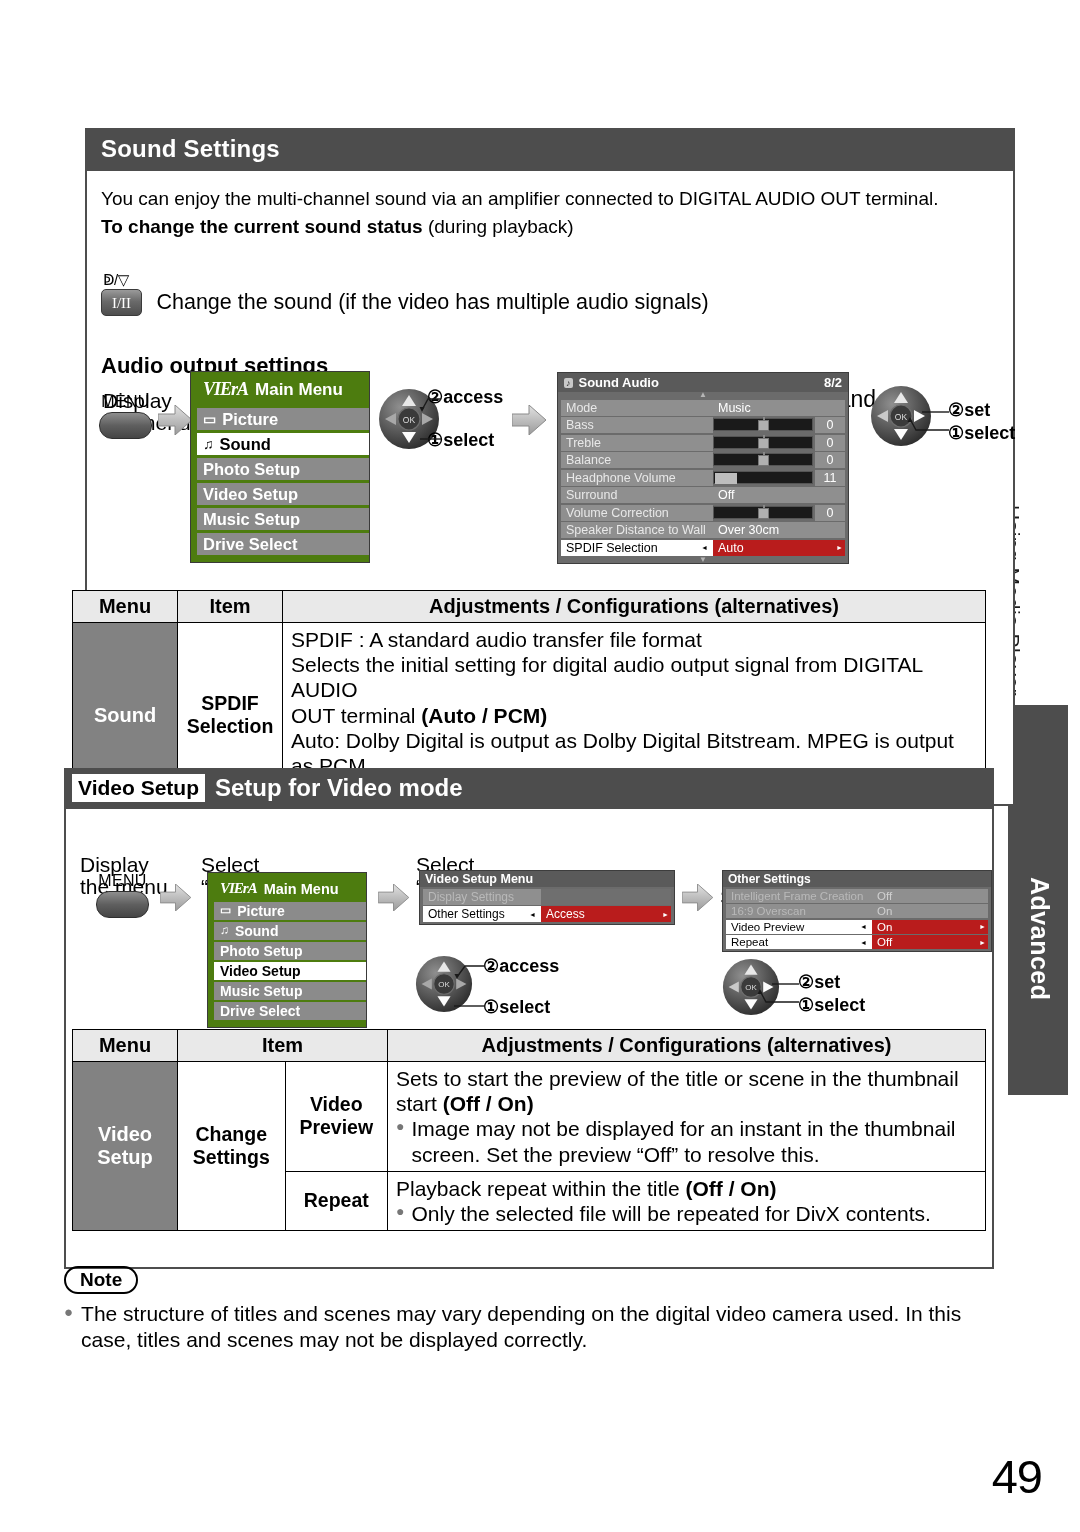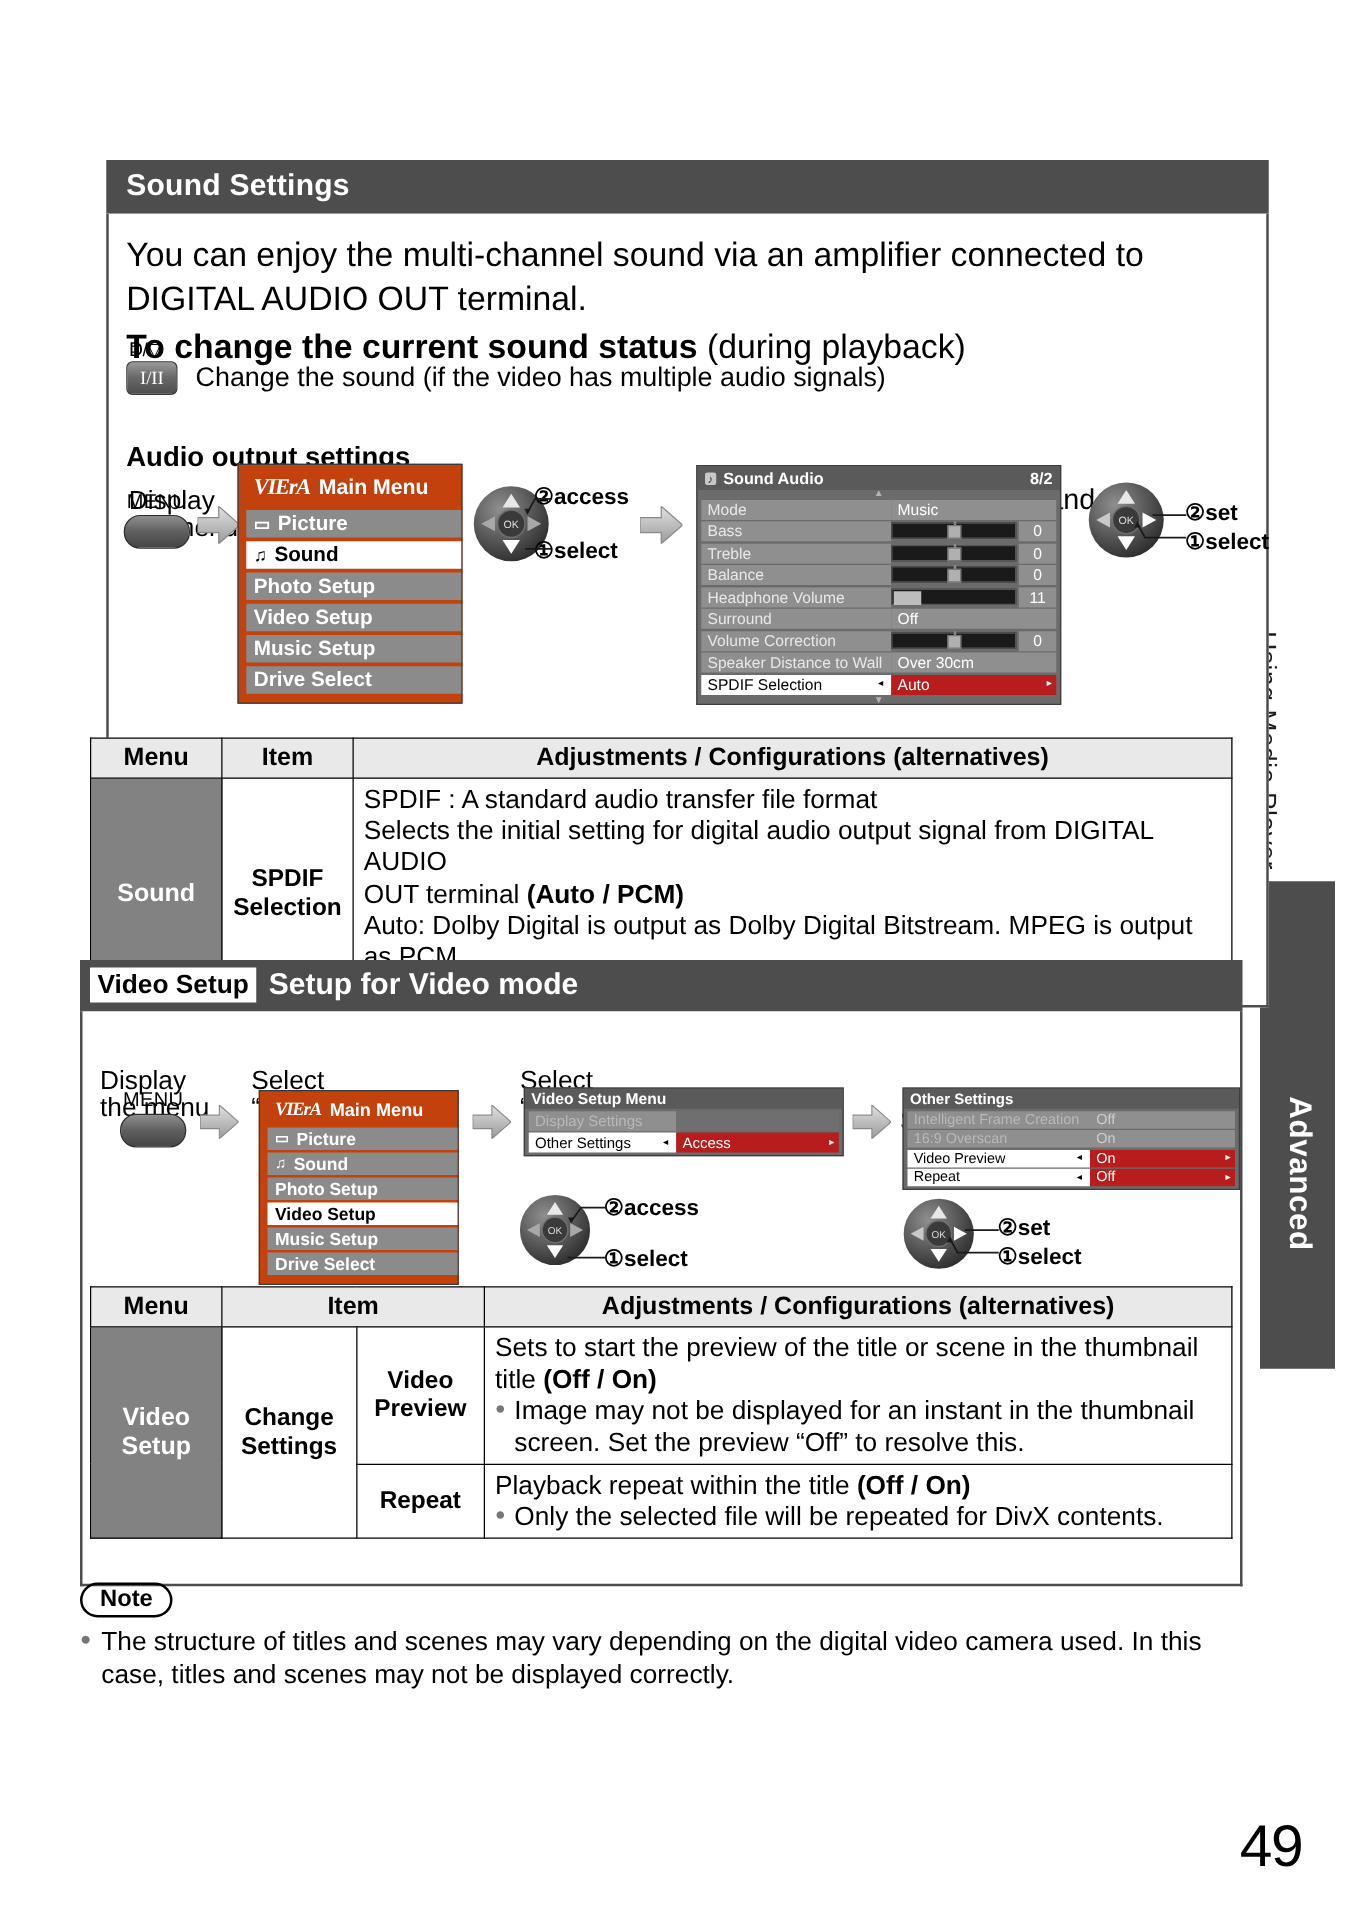--- a/index.html
+++ b/index.html
@@ -45,21 +45,21 @@
     background:#4d4d4d; color:#fff; font-weight:bold;
     font-size:24px; padding:7px 0 8px 16px; letter-spacing:.2px;
   }
   .sec-body {
     border:2px solid #4d4d4d; border-top:none; background:#fff;
   }
 
   #sound-settings { left:64px; top:128px; width:930px;margin-left:21px; }
   #sound-body { padding:16px 14px 14px 14px; height:635px; position:relative; }
 
-  .ptxt { font-size:27px; line-height:1.28; }
+  .ptxt { font-size:19px; line-height:1.28; }
   .ptxt b { font-weight:bold; }
 
   
   #key-row { position:absolute; left:14px; top:100px; }
   #key-sup { font-size:15px; letter-spacing:-.5px; margin-left:2px; }
   #key-btn {
     display:inline-block; vertical-align:middle;
     width:41px; height:27px; border-radius:5px;
     background:linear-gradient(#9a9a9a,#6a6a6a 45%,#4e4e4e);
     border:1px solid #3a3a3a; color:#fff;
@@ -81,21 +81,21 @@
     background:linear-gradient(#8e8e8e,#5f5f5f 50%,#454545);
     border:1px solid #2f2f2f;
   }
 
   
   .farrow { position:absolute; }
   .farrow svg { display:block; }
 
   
   .viera {
-    position:absolute; background:#c2410c; padding:5px 0 7px 6px;
+    position:absolute; background:#4d7c0f; padding:5px 0 7px 6px;
     border:1px solid #3a3a3a;
   }
   .viera .ttl {
     color:#fff; font-weight:bold; display:flex; align-items:center; gap:7px;
     padding:2px 4px 5px 6px;
   }
   .viera .ttl .logo {
     font-family:"Liberation Serif", serif; font-style:italic;
     font-weight:bold; letter-spacing:-1px;
   }
@@ -628,21 +628,21 @@
         <td class="itemcell" rowspan="2" style="width:105px;">
           <div>Change</div>
           <div>Settings</div>
         </td>
         <td class="itemcell" style="width:100px;">
           <div>Video</div>
           <div>Preview</div>
         </td>
         <td class="desc">
           <div>Sets to start the preview of the title or scene in the thumbnail</div>
-          <div><span>title </span><b>(Off / On)</b></div>
+          <div><span>start </span><b>(Off / On)</b></div>
           <div class="bullet">
             <span class="dot">●</span>
             <span>
               <span>Image may not be displayed for an instant in the thumbnail</span>
               <span>screen. Set the preview “Off” to resolve this.</span>
             </span>
           </div>
         </td>
       </tr>
       <tr>

